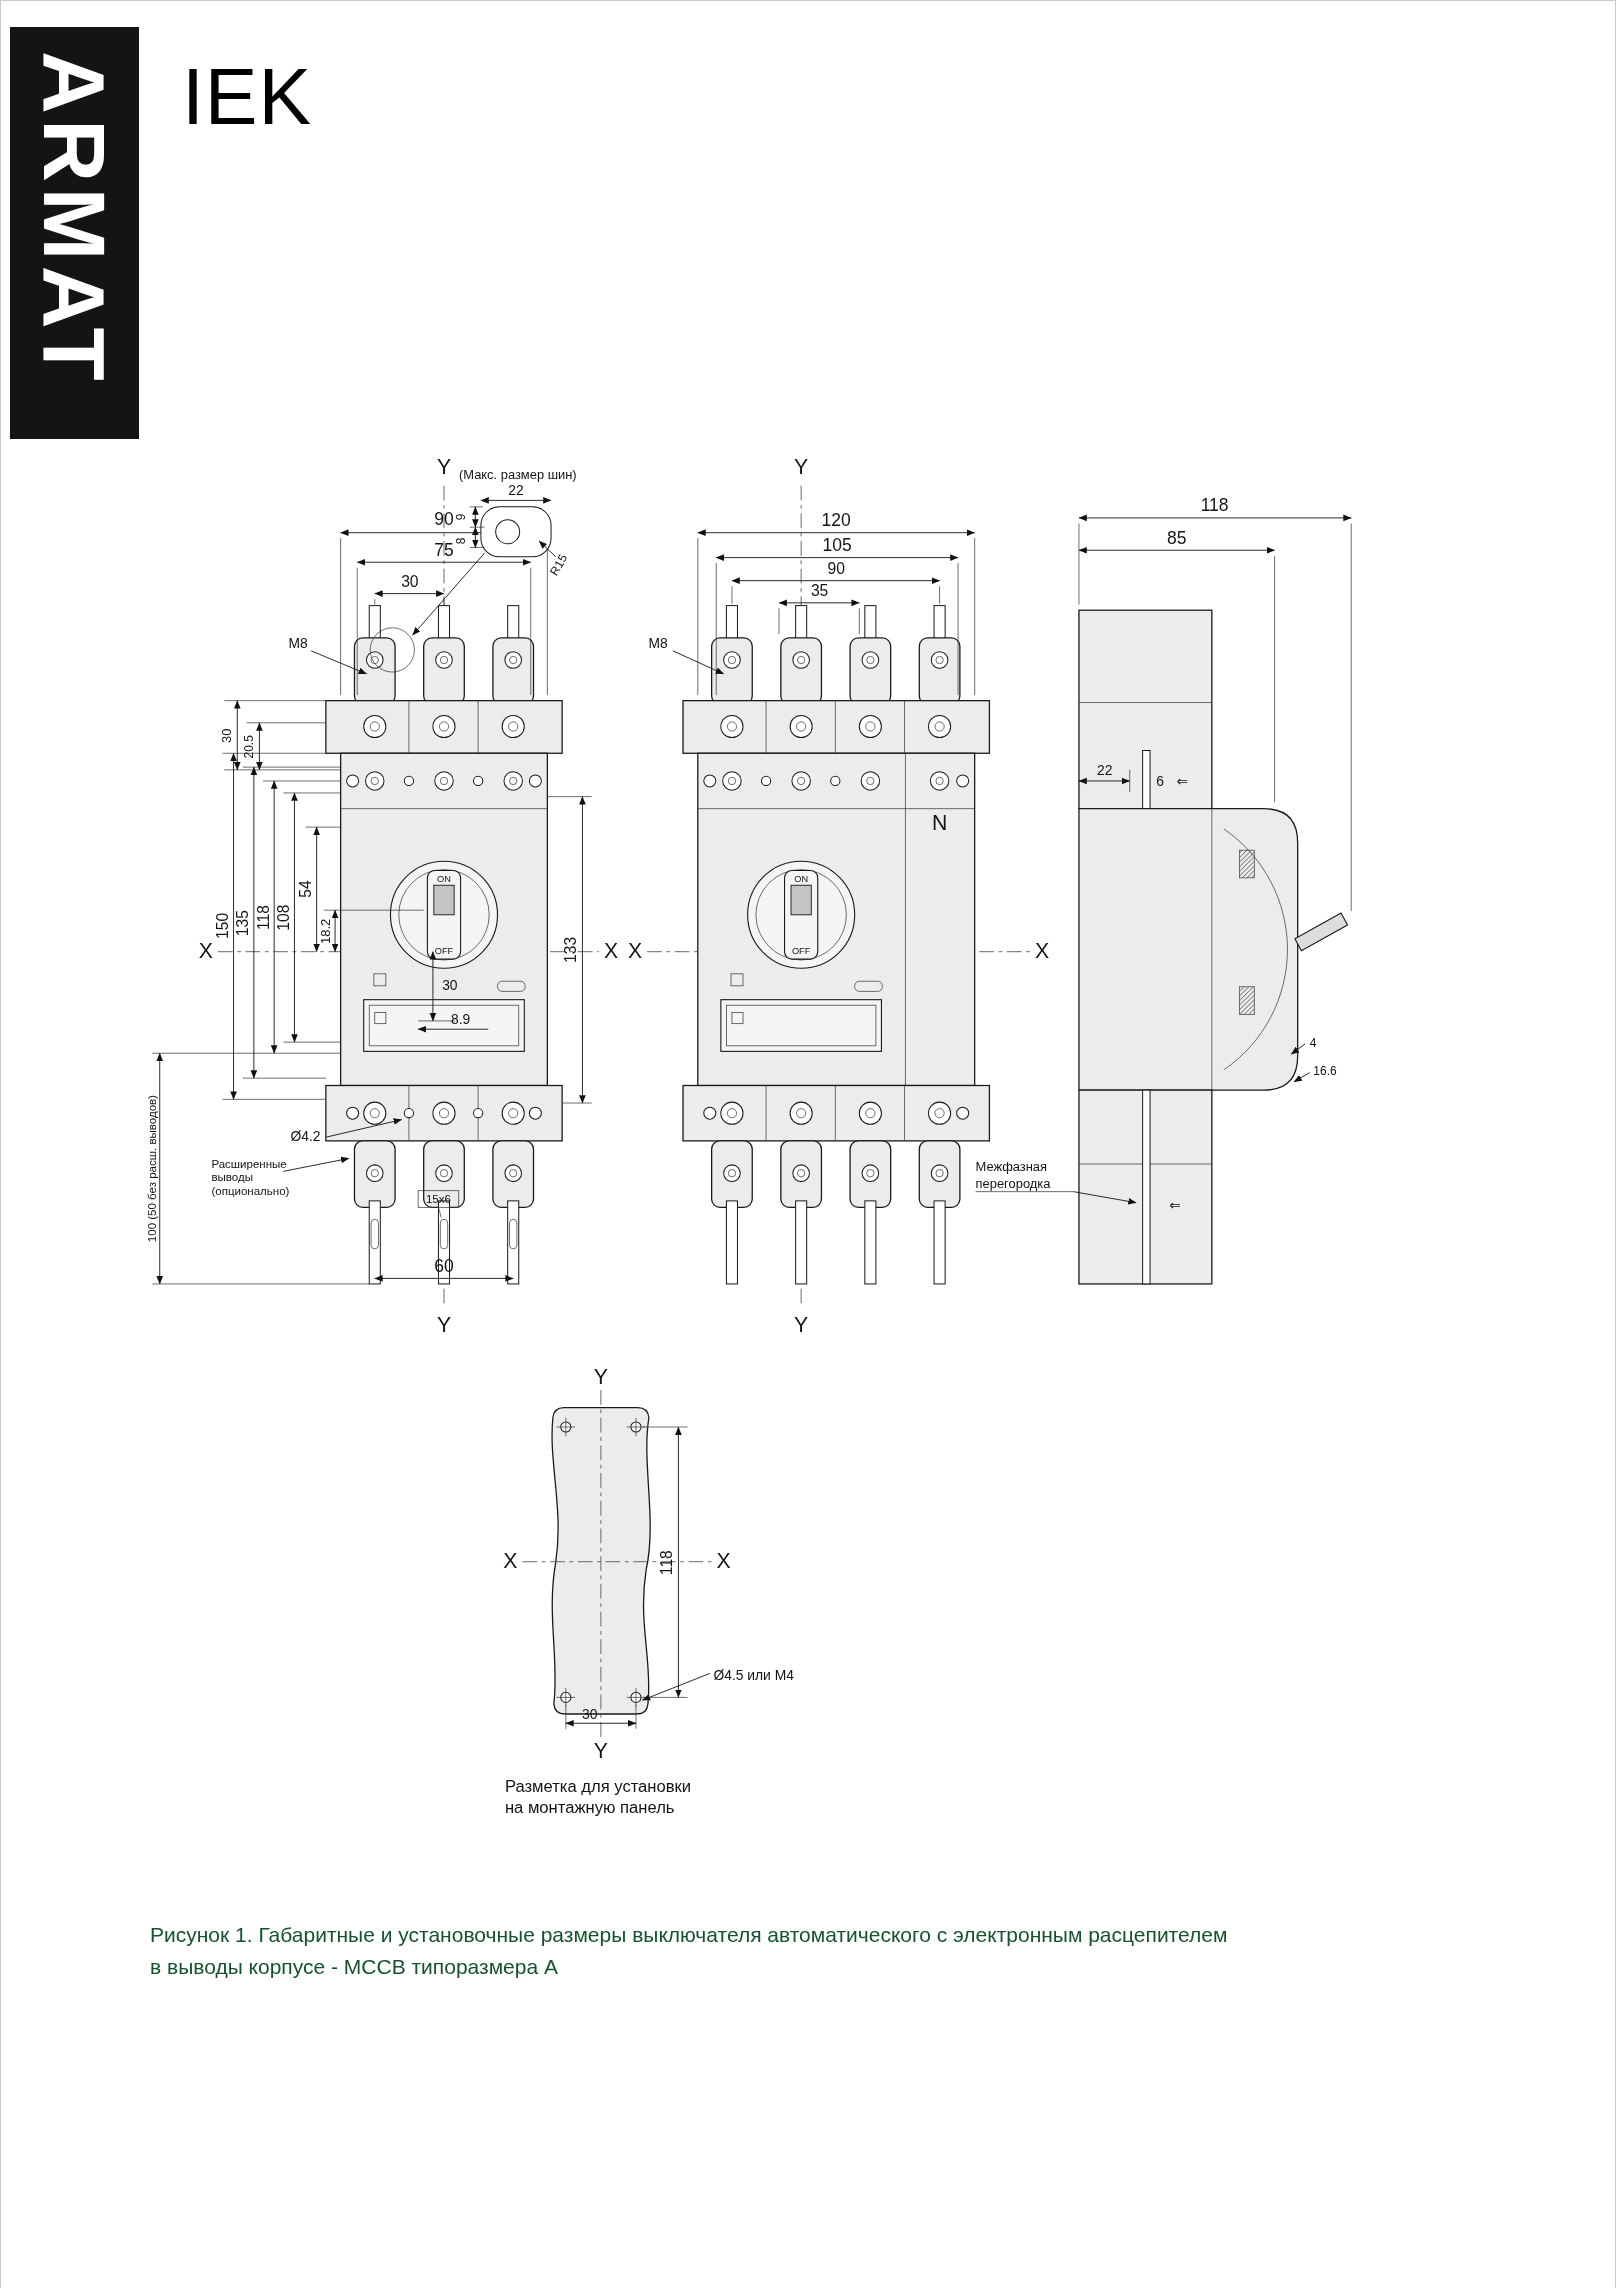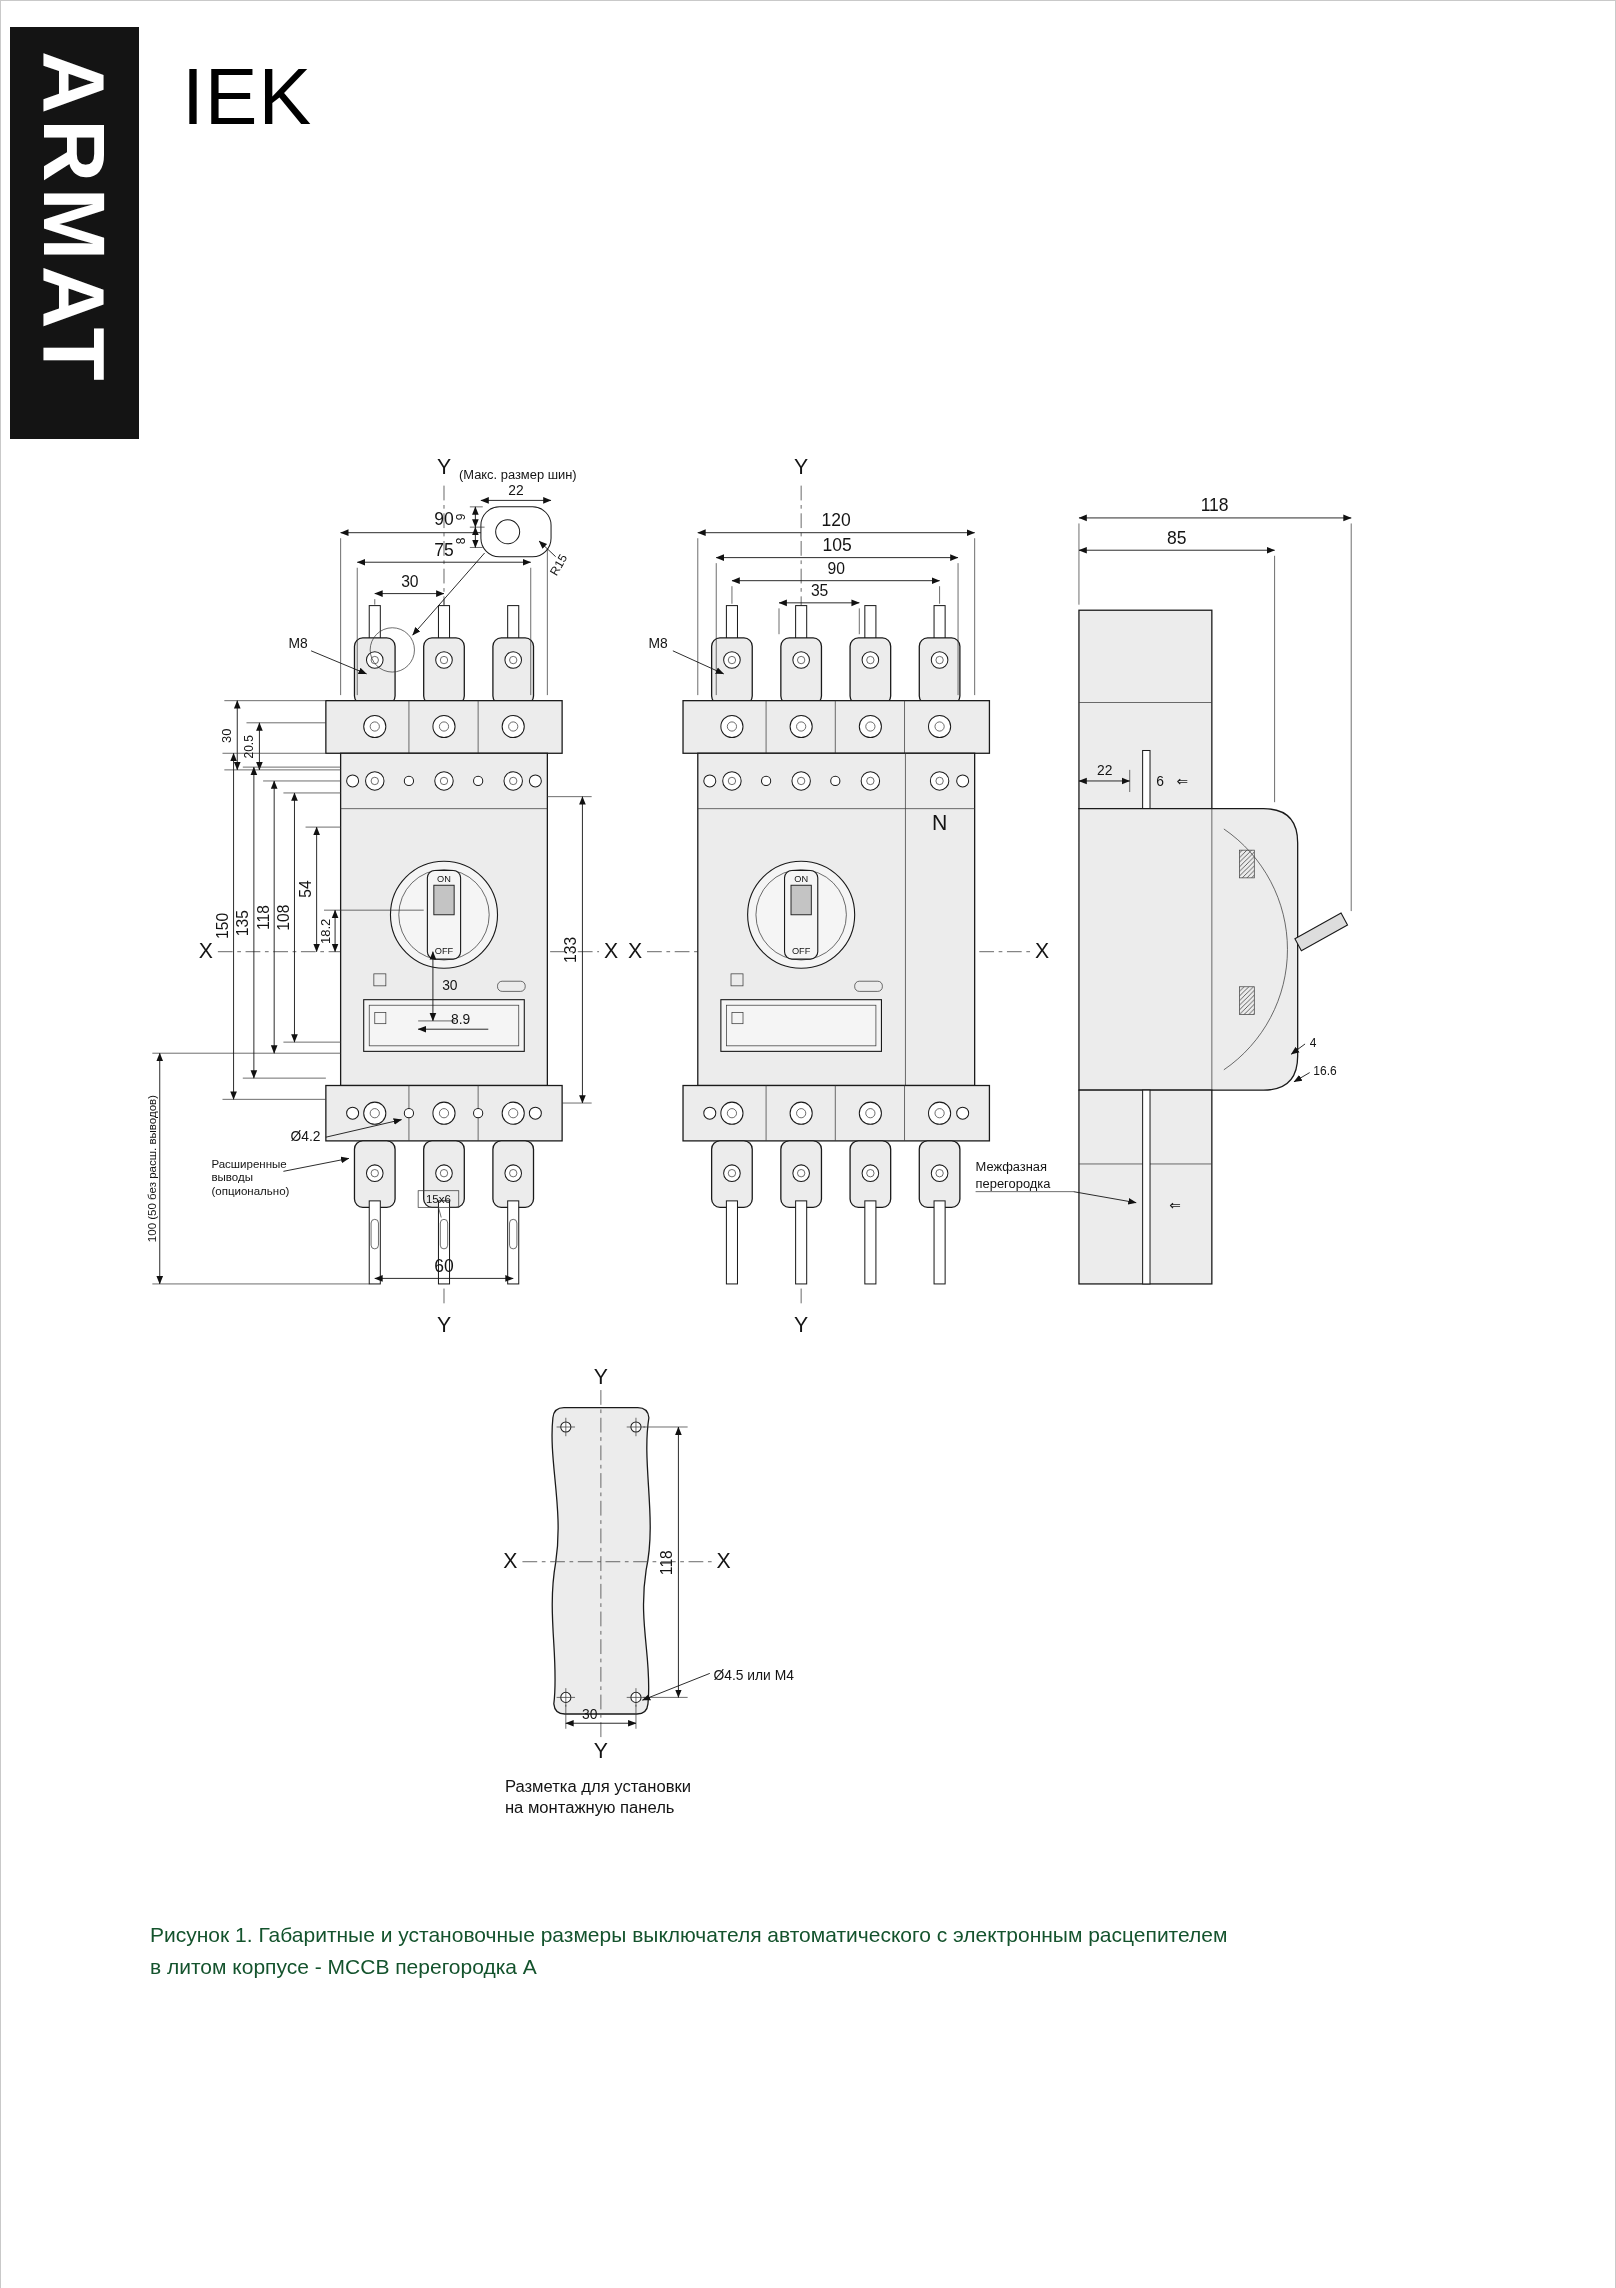--- a/index.html
+++ b/index.html
@@ -438,17 +438,17 @@
       <text class="t17" transform="rotate(-90 727 1692)" x="727" y="1692">118</text>
       <text class="t15 ts" x="772" y="1819">Ø4.5 или M4</text>
       <text class="t15" x="638" y="1861">30</text>
       <text class="ts" style="font-size:18px" x="546" y="1940">Разметка для установки</text>
       <text class="ts" style="font-size:18px" x="546" y="1963">на монтажную панель</text>
     </g>
   </svg>
 
   <div class="caption">
     <div>Рисунок 1. Габаритные и установочные размеры выключателя автоматического с электронным расцепителем</div>
-    <div>в литом корпусе - MCCB перегородка A</div>
+    <div>в выводы корпусе - MCCB типоразмера A</div>
   </div>
 
 </div>
 
 
 </body></html>

